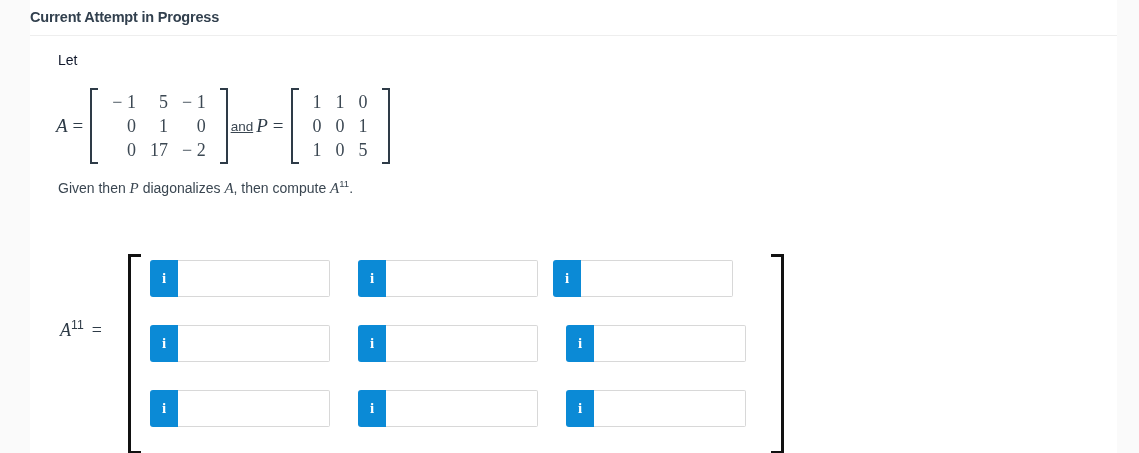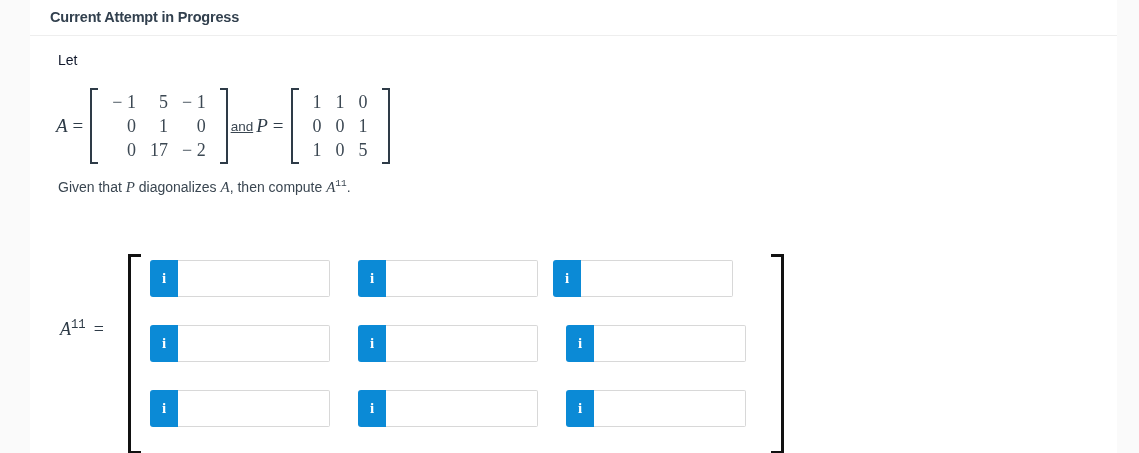--- a/index.html
+++ b/index.html
@@ -30,21 +30,21 @@
     position: absolute;
     left: 0;
     top: 0;
     width: 1087px;
     height: 36px;
     box-sizing: border-box;
     border-bottom: 1px solid #eeeeee;
   }
   #header-title {
     position: absolute;
-    left: 20px;
+    left: 0;
     top: 9px;
     font-size: 14.5px;
     font-weight: bold;
     color: #32404e;
     letter-spacing: -0.2px;
     white-space: nowrap;
     text-align: center;
   }
 
   
@@ -146,21 +146,21 @@
   }
   #given-line .mi {
     font-family: "Liberation Serif", serif;
     font-style: italic;
     font-size: 15px;
   }
   .sup {
     font-size: 0.68em;
     vertical-align: super;
     font-style: normal;
-    font-family: Liberation Mono, monospace;
+    font-family: Liberation Sans, sans-serif;
   }
 
   
   #answer-area {
     position: absolute;
     left: 0;
     top: 180px;
     width: 1087px;
     height: 230px;
   }
@@ -318,21 +318,21 @@
             <div class="mcell">5</div>
           </div>
         <div class="brk brk-r">
             <span></span>
           </div>
       </div>
 
     </div>
 
     <div id="given-line">
-      <span>Given that </span><span class="mi">P</span><span> diagonalizes </span><span class="mi">A</span><span>, then compute </span><span class="mi">A</span><span class="sup">11</span><span>.</span>
+      <span>Given then </span><span class="mi">P</span><span> diagonalizes </span><span class="mi">A</span><span>, then compute </span><span class="mi">A</span><span class="sup">11</span><span>.</span>
     </div>
 
     <div id="answer-area">
 
       <div id="answer-label"><span>A</span><span class="sup">11</span><span class="eqs">=</span></div>
 
       <div id="ans-brk-left" class="bigbrk left">
         <i class="v"></i>
           <i class="t"></i>
           <i class="b"></i>

